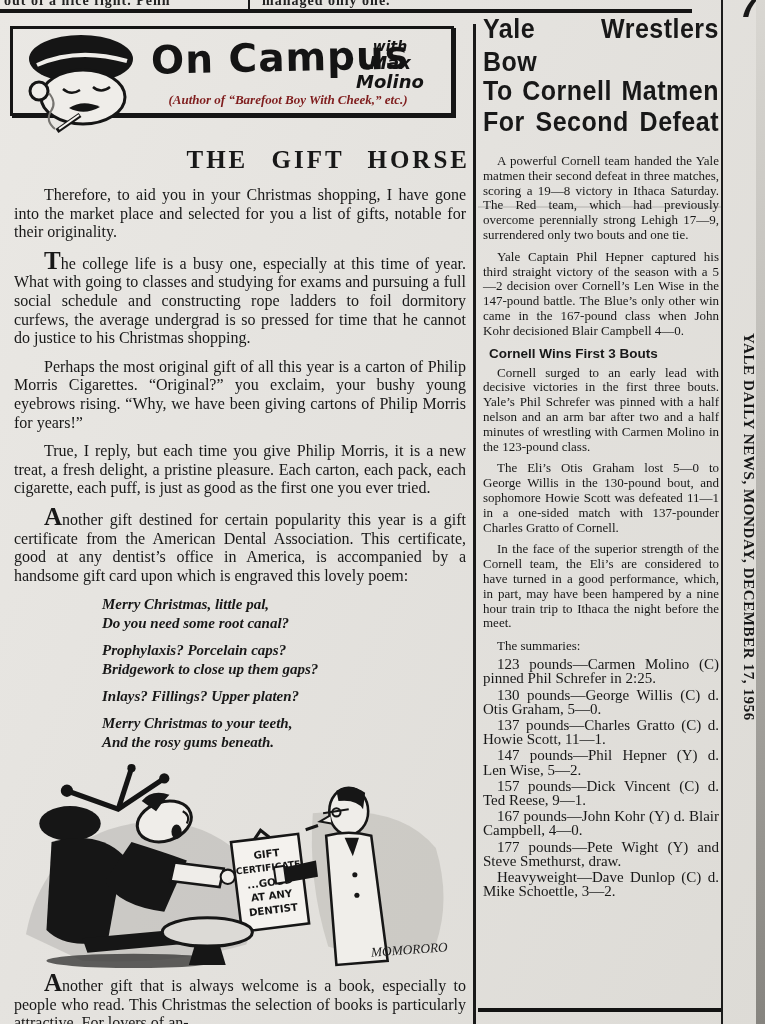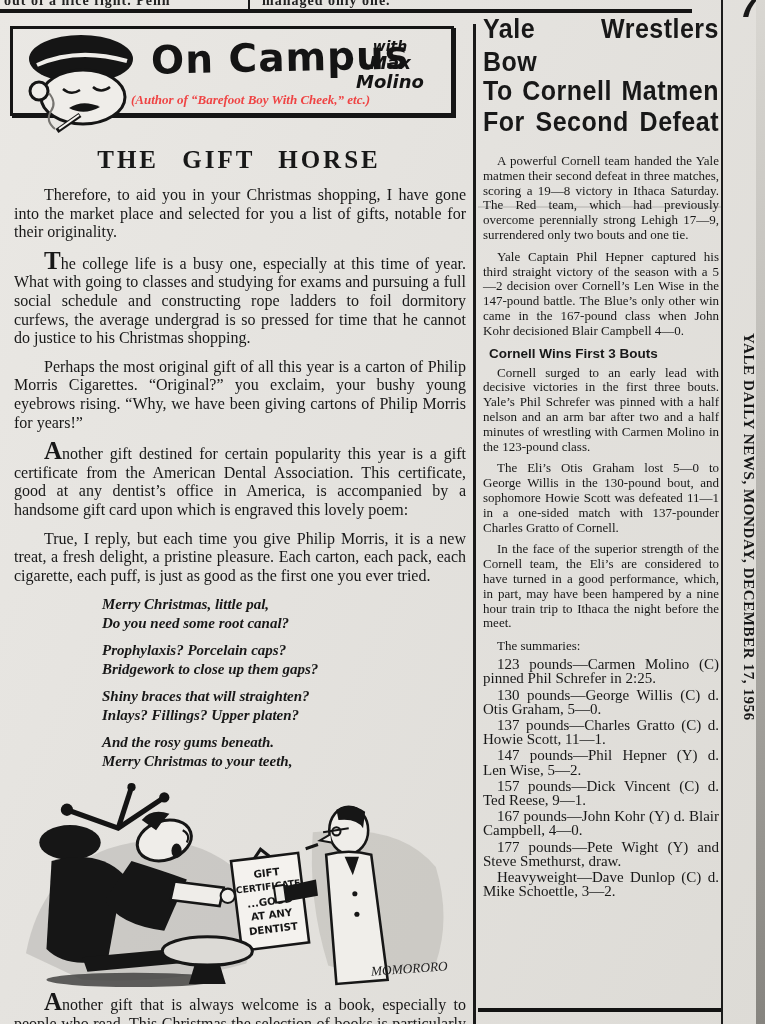--- a/index.html
+++ b/index.html
@@ -28,24 +28,24 @@
   .banner   { position:relative; margin-left:2px; width:438px; height:84px;
               border:3px solid #151515; box-shadow:2px 2px 0 #151515; background:transparent; }
   .face-svg { position:absolute; left:-10px; top:0px; z-index:3; }
   .oncampus { position:absolute; left:138px; top:6px;
               font-family:"DejaVu Sans",sans-serif; font-weight:bold; font-size:39px;
               letter-spacing:1px; transform:rotate(-1.2deg); color:#141414; }
   .withblock{ position:absolute; right:6px; top:10px; width:110px; text-align:center;
               font-family:"DejaVu Sans",sans-serif; font-weight:bold; font-style:italic; color:#141414; }
   .with-lbl { font-size:14px; line-height:14px; }
   .author   { font-size:18px; line-height:19px; }
-  .byline   { position:absolute; left:118px; bottom:5px; width:314px; 
-              font-weight:bold; font-style:italic; font-size:13px; color:#ef4444; }
-
-  .gift-title { margin:30px 0 12px; text-align:center; font-size:25px; font-weight:bold;
+  .byline   { position:absolute; left:118px; bottom:5px; width:314px; text-align:center;
+              font-weight:bold; font-style:italic; font-size:13px; color:#7f1d1d; }
+
+  .gift-title { margin:30px 0 12px; text-align:right; font-size:25px; font-weight:bold;
                 letter-spacing:3px; word-spacing:14px; }
   .lp  { margin:0 0 10px; padding:0 4px 0 6px; font-size:16px; line-height:18.6px;
          text-align:justify; text-indent:30px; }
   .dc::first-letter { font-size:25px; font-weight:bold; }
   .poem { margin:2px 0 6px 94px; font-style:italic; font-weight:bold; font-size:15px; line-height:19px; }
   .stanza { margin-bottom:8px; }
   .cartoon-wrap { margin:0 0 2px 2px; }
 
   
   .right-col { position:absolute; left:483px; top:12px; width:236px; }
@@ -98,39 +98,38 @@
       <div class="author">Max Molino</div>
     </div>
     <div class="byline">(Author of “Barefoot Boy With Cheek,” etc.)</div>
   </div>
 
   <h1 class="gift-title">THE GIFT HORSE</h1>
 
   <p class="lp">Therefore, to aid you in your Christmas shopping, I have gone into the market place and selected for you a list of gifts, notable for their originality.</p>
   <p class="lp dc">The college life is a busy one, especially at this time of year. What with going to classes and studying for exams and pursuing a full social schedule and constructing rope ladders to foil dormitory curfews, the average undergrad is so pressed for time that he cannot do justice to his Christmas shopping.</p>
   <p class="lp">Perhaps the most original gift of all this year is a carton of Philip Morris Cigarettes. “Original?” you exclaim, your bushy young eyebrows rising. “Why, we have been giving cartons of Philip Morris for years!”</p>
+  <p class="lp">True, I reply, but each time you give Philip Morris, it is a new treat, a fresh delight, a pristine pleasure. Each carton, each pack, each cigarette, each puff, is just as good as the first one you ever tried.</p>
   <p class="lp dc">Another gift destined for certain popularity this year is a gift certificate from the American Dental Association. This certificate, good at any dentist’s office in America, is accompanied by a handsome gift card upon which is engraved this lovely poem:</p>
-  <p class="lp">True, I reply, but each time you give Philip Morris, it is a new treat, a fresh delight, a pristine pleasure. Each carton, each pack, each cigarette, each puff, is just as good as the first one you ever tried.</p>
 
   <div class="poem">
     <div class="stanza">
       <div>Merry Christmas, little pal,</div>
       <div>Do you need some root canal?</div>
     </div>
     <div class="stanza">
       <div>Prophylaxis? Porcelain caps?</div>
       <div>Bridgework to close up them gaps?</div>
     </div>
     <div class="stanza">
-      <div>Shiny braces that will straighten?</div>
       <div>Inlays? Fillings? Upper platen?</div>
     </div>
     <div class="stanza">
+      <div>Merry Christmas to your teeth,</div>
       <div>And the rosy gums beneath.</div>
-      <div>Merry Christmas to your teeth,</div>
     </div>
   </div>
 
   <div class="cartoon-wrap">
     <svg width="452" height="208" viewBox="0 0 440 203">
       <path d="M15,170 Q30,92 95,68 Q170,44 225,92 Q250,128 230,180 Q160,200 70,196 Z" fill="#b7b5b0" opacity="0.55"></path>
       <path d="M295,52 Q380,42 415,86 Q430,136 415,180 Q350,196 310,182 Q290,118 295,52 Z" fill="#b7b5b0" opacity="0.5"></path>
       <g stroke="#141414" stroke-width="5" fill="none">
         <path d="M55,30 L105,48 L150,18"></path>
         <path d="M105,48 L118,8"></path>

